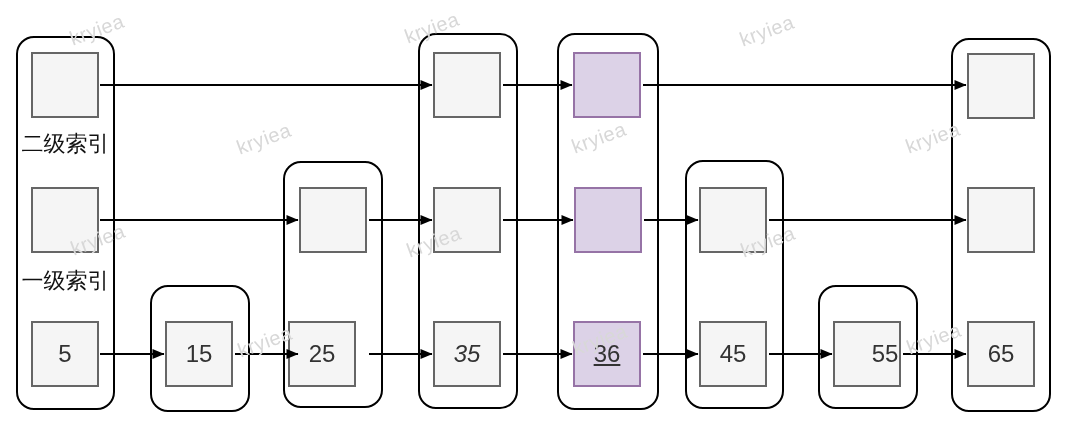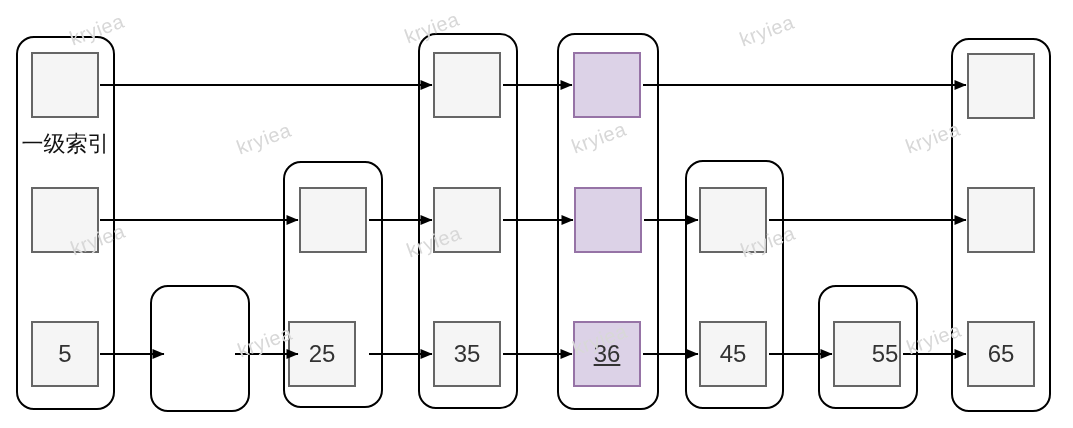--- a/index.html
+++ b/index.html
@@ -51,28 +51,30 @@
   <div class="node" style="left:967px; top:53px;"></div>
 
   <div class="node" style="left:31px;  top:187px;"></div>
   <div class="node" style="left:299px; top:187px;"></div>
   <div class="node" style="left:433px; top:187px;"></div>
   <div class="node hl" style="left:574px; top:187px;"></div>
   <div class="node" style="left:699px; top:187px;"></div>
   <div class="node" style="left:967px; top:187px;"></div>
 
   <div class="node" style="left:31px;  top:321px;">5</div>
+  <div class="node" style="left:165px; top:321px;">15</div>
   <div class="node" style="left:288px; top:321px;">25</div>
-  <div class="node" style="left:433px; top:321px;">35</div>
+  <div class="node" style="left:433px; top:321px;font-style:italic;">35</div>
   <div class="node hl" style="left:573px; top:321px;text-decoration:underline;">36</div>
   <div class="node" style="left:699px; top:321px;">45</div>
   <div class="node" style="left:833px; top:321px;padding-left:36px;">55</div>
   <div class="node" style="left:967px; top:321px;">65</div>
 
-  <div class="lvl-label" style="left:16px; top:129px;">一级索引</div>
+  <div class="lvl-label" style="left:16px; top:129px;">二级索引</div>
+  <div class="lvl-label" style="left:16px; top:266px;">一级索引</div>
 
   <svg class="arrows" width="1073" height="428" viewBox="0 0 1073 428">
     <defs>
       <marker id="ah" markerUnits="userSpaceOnUse" markerWidth="14" markerHeight="12" refX="12.5" refY="6" orient="auto">
         <path class="ah" d="M1,1 L13,6 L1,11 Z"></path>
       </marker>
     </defs>
 
     <line x1="100" y1="85" x2="432" y2="85" marker-end="url(#ah)"></line>
     <line x1="503" y1="85" x2="572" y2="85" marker-end="url(#ah)"></line>

